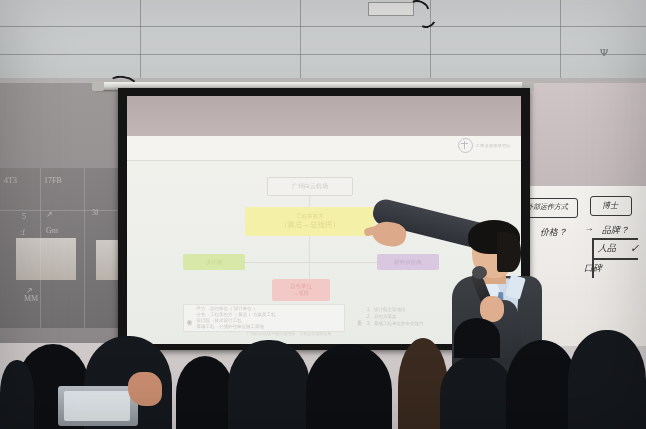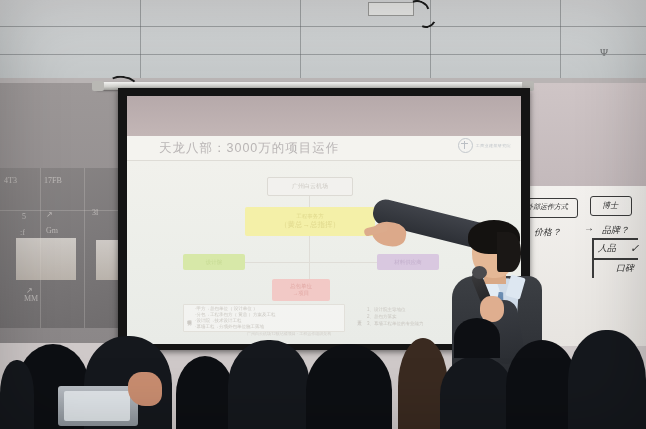--- a/index.html
+++ b/index.html
@@ -194,39 +194,38 @@
   </div>
 
   <div class="board-right">
     <div class="wb-box" style="left:12px;top:12px;width:52px;height:18px"></div>
     <span class="wb-text" style="left:14px;top:16px;font-size:7px;">外部运作方式</span>
 
     <div class="wb-box" style="left:78px;top:10px;width:40px;height:18px"></div>
     <span class="wb-text" style="left:90px;top:14px;font-size:8px;">博士</span>
 
     <div class="wb-arrow" style="left:2px;top:38px">→</div>
-    <span class="wb-text" style="left:22px;top:40px;text-align:right;">价格？</span>
+    <span class="wb-text" style="left:28px;top:40px;text-align:right;">价格？</span>
 
     <div class="wb-arrow" style="left:72px;top:36px">→</div>
     <span class="wb-text" style="left:90px;top:38px;">品牌？</span>
 
     <div class="wb-line" style="left:80px;top:52px;width:1.5px;height:40px"></div>
     <div class="wb-line" style="left:80px;top:52px;width:46px;"></div>
     <div class="wb-line" style="left:80px;top:72px;width:46px;"></div>
     <span class="wb-text" style="left:86px;top:56px;font-size:9px;">人品</span>
-    <span class="wb-text" style="left:104px;top:76px;font-size:9px;">口碑</span>
+    <span class="wb-text" style="left:72px;top:76px;font-size:9px;">口碑</span>
     <span class="wb-text" style="left:118px;top:56px;font-size:11px;">✓</span>
   </div>
 
   <div class="screen-frame"></div>
   <div class="screen">
 
     <div class="slide-top-band"></div>
     <div class="slide-title-band"></div>
-    <div class="slide-title">天龙八部：3000万的项目运作</div>
     <div class="title-rule"></div>
 
     <div class="logo">
       <div class="logo-mark"></div>
       <div class="logo-txt">工商业建筑研究院</div>
     </div>
 
     <div class="slide-body">
 
       <div class="conn conn-v" style="left:182px;top:33px;height:13px"></div>

